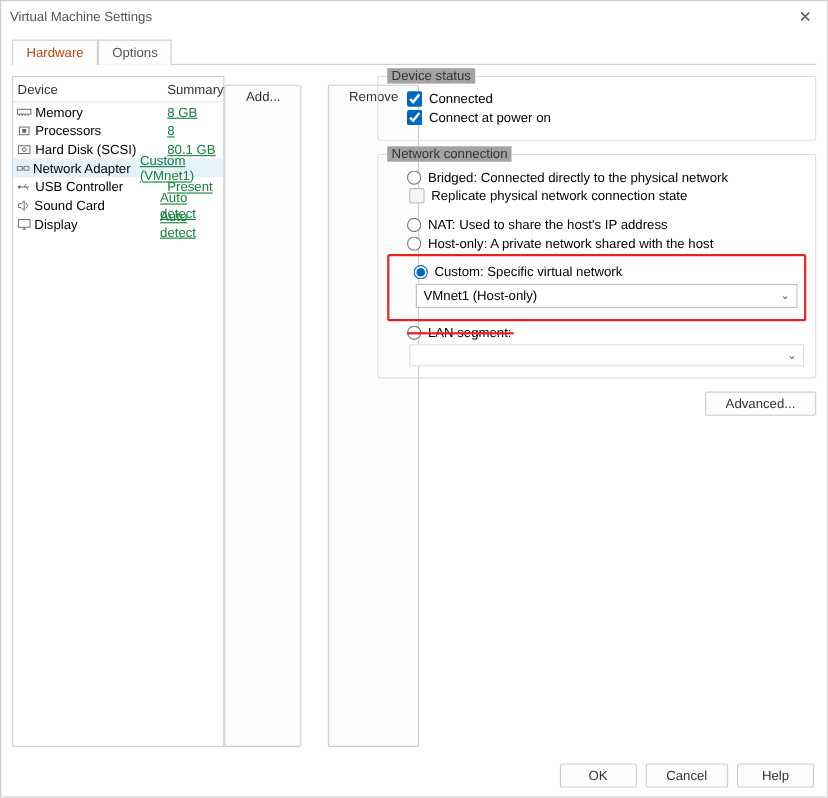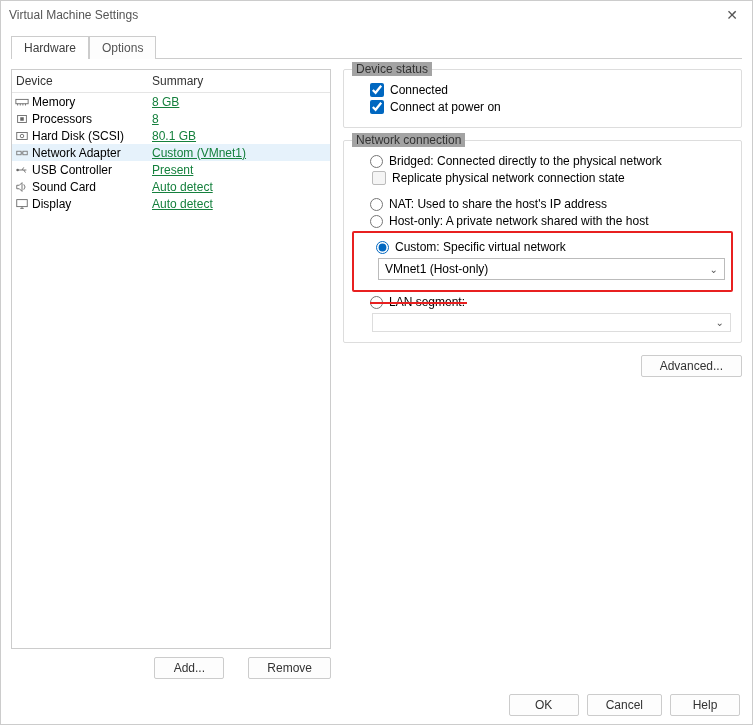--- a/index.html
+++ b/index.html
@@ -2,28 +2,28 @@
 <html><head>
 <meta charset="utf-8">
 <style>
 * { box-sizing: border-box; margin: 0; padding: 0; font-family: "Segoe UI", Tahoma, sans-serif; font-size: 12px; }
 body { background: #fff; width: 753px; height: 725px; position: relative; border: 1px solid #ccc; }
 
 .titlebar { height: 28px; display: flex; align-items: center; padding-left: 8px; color: #555; }
 .titlebar .close { margin-left: auto; width: 40px; text-align: center; cursor: default; color: #555; font-size: 14px; }
 
 .tabs { display: flex; padding: 6px 10px 0 10px; }
-.tab { padding: 4px 12px; border: 1px solid #ccc; border-bottom: none; background: #fff; color: #404040; margin-right: 0; position: relative; top: 1px; cursor: default; }
+.tab { padding: 4px 12px; border: 1px solid #ccc; border-bottom: none; background: #fff; color: #c2410c; margin-right: 0; position: relative; top: 1px; cursor: default; }
 .tab.active { background: #fff; z-index: 2; }
 .tab.inactive { background: #fdfdfd; color: #555; }
 .tabs-line { border-bottom: 1px solid #ccc; margin: 0 10px; }
 
 .content { display: flex; padding: 10px; gap: 12px; height: 630px; }
 
-.left-panel { width: 320px; display: flex; flex-direction: column; }
+.left-panel { width: 320px; display: flex; flex-direction: row; }
 .device-list { border: 1px solid #ccc; flex: 1; background: #fff; }
 .device-header { display: flex; border-bottom: 1px solid #e5e5e5; padding: 4px 0; color: #333; }
 .dev-col1 { width: 140px; padding-left: 4px; }
 .dev-col2 { flex: 1; }
 .device-row { display: flex; align-items: center; height: 17px; padding-left: 2px; }
 .device-row.selected { background: #e6f2fb; }
 .device-row .icon { width: 16px; height: 14px; display: inline-flex; align-items: center; justify-content: center; margin-right: 2px; color: #555; }
 .device-row .name { width: 120px; color: #000; }
 .device-row .summary { color: #15803d; text-decoration: underline; }
 

